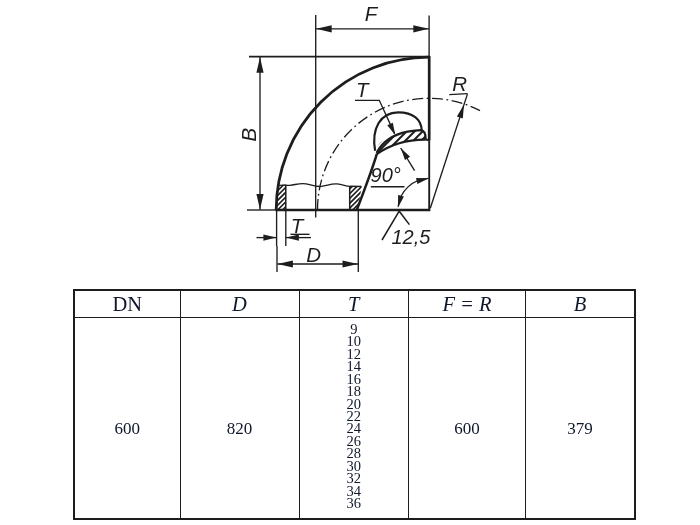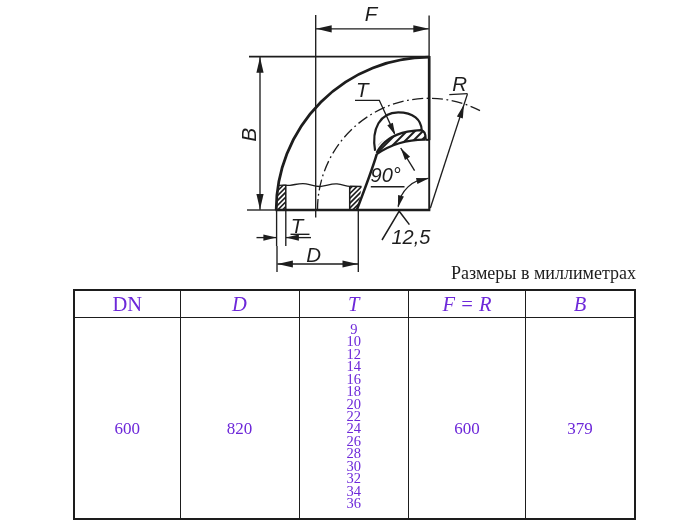--- a/index.html
+++ b/index.html
@@ -1,20 +1,20 @@
 <!DOCTYPE html>
 <html><head><meta charset="utf-8">
 <style>
   html,body { margin:0; padding:0; background:#ffffff; }
   #page { position:relative; width:700px; height:525px; background:#fff; overflow:hidden; filter:blur(0.3px);
            font-family:"Liberation Serif", serif; }
   #cap { position:absolute; left:382px; top:262.5px; width:254px; text-align:right;
           font-size:18px; color:#1d1d1d; }
   table { position:absolute; left:73px; top:289px; border-collapse:collapse;
-           width:561px; height:231px; table-layout:fixed; color:#6d28d9; }
+           width:561px; height:231px; table-layout:fixed; color:#0f172a; }
   table { border:2px solid #1d1d1d; }
   td,th { border:1.45px solid #1d1d1d; text-align:center; padding:0; font-weight:normal; }
   thead th { height:26px; font-size:20.5px; }
   .it { font-style:italic; }
   .num { font-size:17px; }
   .tcol { font-size:14.5px; line-height:12.45px; vertical-align:top; padding-top:4.8px; }
   .side { vertical-align:top; padding-top:101px; }
 </style></head>
 <body>
 <div id="page">
@@ -121,21 +121,20 @@
       </g>
 <text x="364.8" y="20.6" font-size="20.5" font-family="Liberation Sans, sans-serif" font-style="italic" fill="#1d1d1d">F</text>
 <text x="-7.4" y="7" font-size="20.5" font-family="Liberation Sans, sans-serif" font-style="italic" fill="#1d1d1d" transform="translate(249,134) rotate(-90)">B</text>
 <text x="356" y="96.8" font-size="20.5" font-family="Liberation Sans, sans-serif" font-style="italic" fill="#1d1d1d">T</text>
 <text x="290.8" y="233.1" font-size="20.5" font-family="Liberation Sans, sans-serif" font-style="italic" fill="#1d1d1d">T</text>
 <text x="306.2" y="262" font-size="20.5" font-family="Liberation Sans, sans-serif" font-style="italic" fill="#1d1d1d">D</text>
 <text x="452.3" y="91.2" font-size="20.5" font-family="Liberation Sans, sans-serif" font-style="italic" fill="#1d1d1d">R</text>
 <text x="370.6" y="182.2" font-size="20" font-family="Liberation Sans, sans-serif" font-style="italic" fill="#1d1d1d">90°</text>
 <text x="391.5" y="243.6" font-size="20" font-family="Liberation Sans, sans-serif" font-style="italic" fill="#1d1d1d">12,5</text>
 </svg>
-<div id="cap">Размеры в миллиметрах</div>
 <table>
  <colgroup>
         <col style="width:106px">
         <col style="width:119px">
         <col style="width:109.5px">
         <col style="width:117px">
         <col style="width:109.5px">
       </colgroup>
  <thead>
         <tr>

